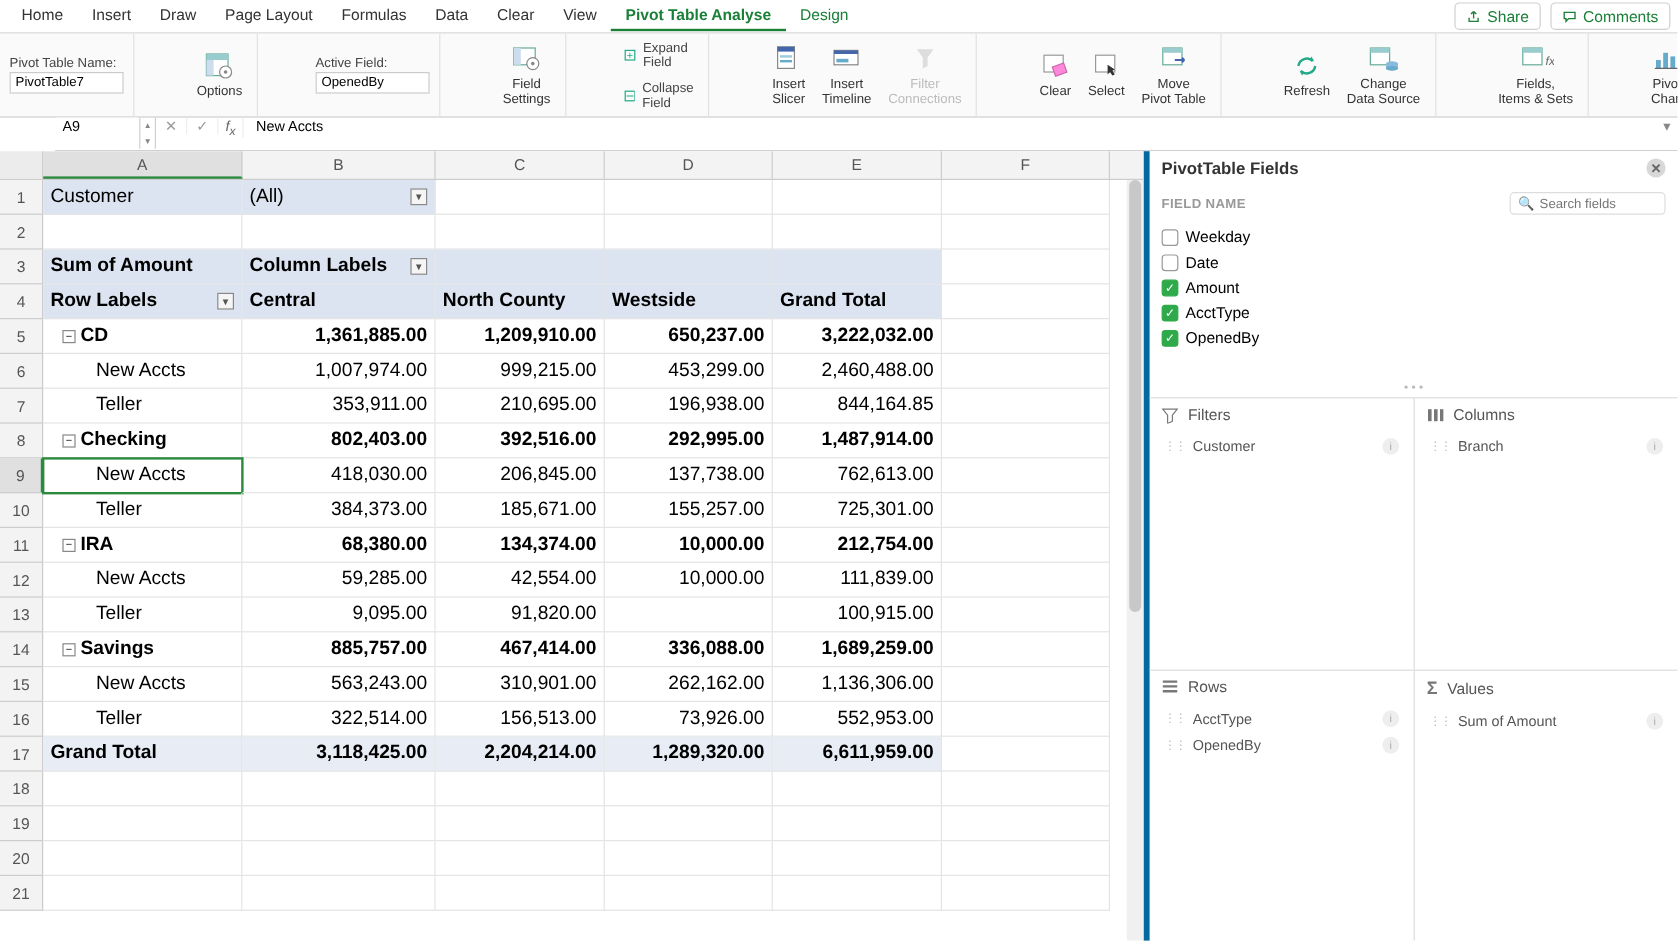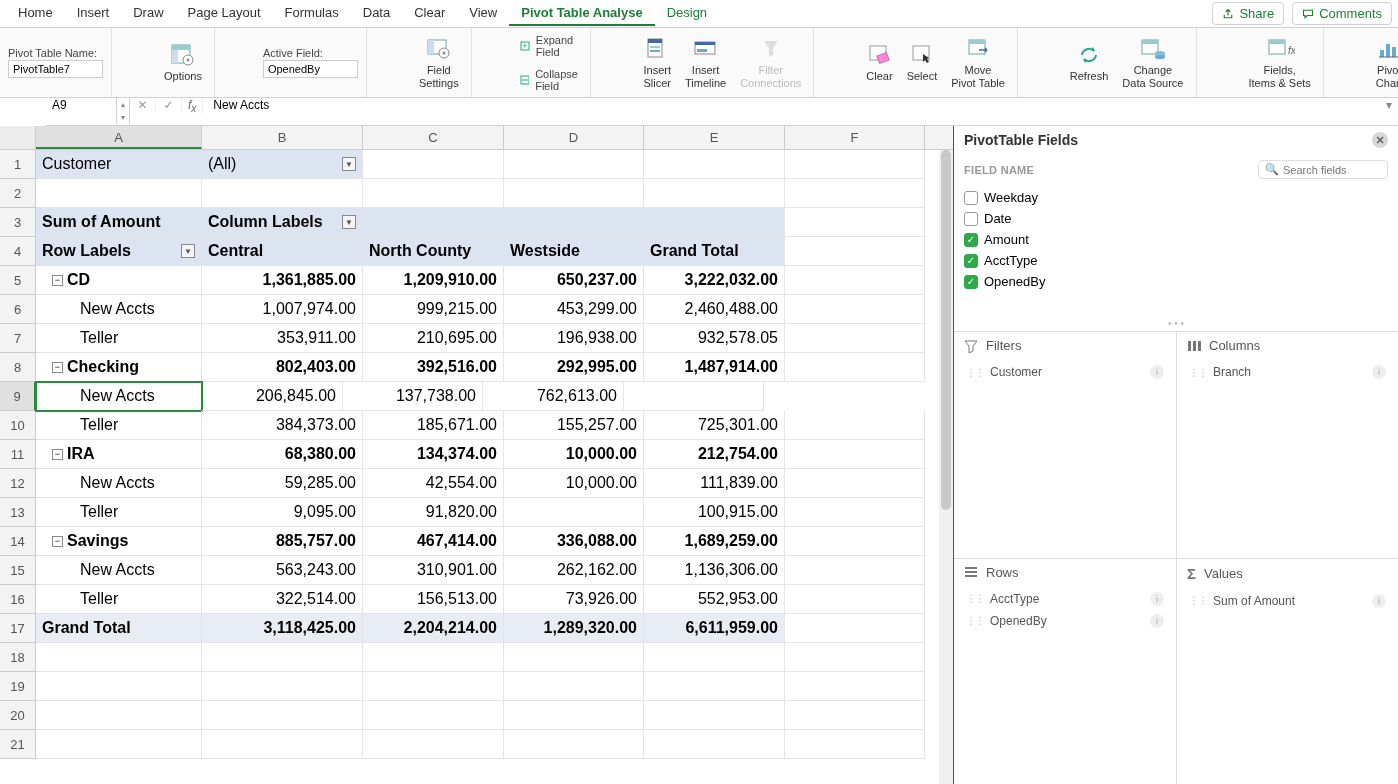--- a/index.html
+++ b/index.html
@@ -60,21 +60,21 @@
   .lite-blue { background:#e8edf5; }
   .indent1 { padding-left:16px !important; }
   .indent2 { padding-left:44px !important; }
   .collapse-ico { width:11px; height:11px; border:1px solid #888; margin-right:4px; display:inline-flex; align-items:center; justify-content:center; font-size:9px; line-height:1; color:#666;}
   .dd { width:14px; height:14px; border:1px solid #888; margin-left:auto; display:flex; align-items:center; justify-content:center; font-size:8px; color:#555; background:#f5f5f5;}
   .sel-cell { outline:2px solid #2b8a3e; outline-offset:-1px; }
   .vscroll { position:absolute; right:0; top:24px; bottom:0; width:14px; background:#f0f0f0;}
   .vscroll .thumb { position:absolute; left:2px; right:2px; top:0; height:360px; background:#c8c8c8; border-radius:5px;}
 
   
-  .panel { width:445px; border-left:1px solid #0369a1; display:flex; flex-direction:column; font-size:12px; background:#fff;}
+  .panel { width:445px; border-left:5px solid #0369a1; display:flex; flex-direction:column; font-size:12px; background:#fff;}
   .panel-header { display:flex; align-items:center; padding:6px 10px; font-size:14px; font-weight:600; color:#333;}
   .panel-header .close { margin-left:auto; width:16px; height:16px; border-radius:50%; background:#d8d8d8; color:#666; display:flex; align-items:center; justify-content:center; font-size:11px; cursor:pointer;}
   .panel-sub { padding:6px 10px 4px; font-size:11px; font-weight:700; color:#999; letter-spacing:.3px; display:flex; align-items:center;}
   .panel-search { margin-left:auto; border:1px solid #ddd; border-radius:4px; padding:2px 6px; display:flex; align-items:center; color:#aaa; gap:4px; width:130px;}
   .panel-search input { border:none; outline:none; font-size:11px; width:90px; color:#555;}
   .fieldlist { padding:4px 8px 0; position:relative; height:135px; overflow:auto;}
   .fielditem { display:flex; align-items:center; gap:6px; padding:3px 2px; font-size:13px; cursor:pointer;}
   .chk { width:14px; height:14px; border:1px solid #999; border-radius:3px; display:flex; align-items:center; justify-content:center; background:#fff;}
   .chk.on { background:#2faa4a; border-color:#2faa4a; color:#fff; font-size:10px;}
   .dragdot { text-align:center; color:#bbb; font-size:10px; padding:0 0 2px;}
@@ -410,33 +410,34 @@
             <div class="cell cC right">999,215.00</div>
             <div class="cell cD right">453,299.00</div>
             <div class="cell cE right">2,460,488.00</div>
             <div class="cell cF "></div>
           </div>
           <div class="crow">
             <div class="cell cA indent2">Teller</div>
             <div class="cell cB right">353,911.00</div>
             <div class="cell cC right">210,695.00</div>
             <div class="cell cD right">196,938.00</div>
-            <div class="cell cE right">932,578.05</div>
+            <div class="cell cE right">844,164.85</div>
             <div class="cell cF "></div>
           </div>
           <div class="crow">
             <div class="cell cA bold indent1"><span class="collapse-ico">−</span>Checking</div>
             <div class="cell cB bold right">802,403.00</div>
             <div class="cell cC bold right">392,516.00</div>
             <div class="cell cD bold right">292,995.00</div>
             <div class="cell cE bold right">1,487,914.00</div>
             <div class="cell cF "></div>
           </div>
           <div class="crow">
             <div class="cell cA indent2 sel-cell">New Accts</div>
+            <div class="cell cB right">418,030.00</div>
             <div class="cell cC right">206,845.00</div>
             <div class="cell cD right">137,738.00</div>
             <div class="cell cE right">762,613.00</div>
             <div class="cell cF "></div>
           </div>
           <div class="crow">
             <div class="cell cA indent2">Teller</div>
             <div class="cell cB right">384,373.00</div>
             <div class="cell cC right">185,671.00</div>
             <div class="cell cD right">155,257.00</div>

